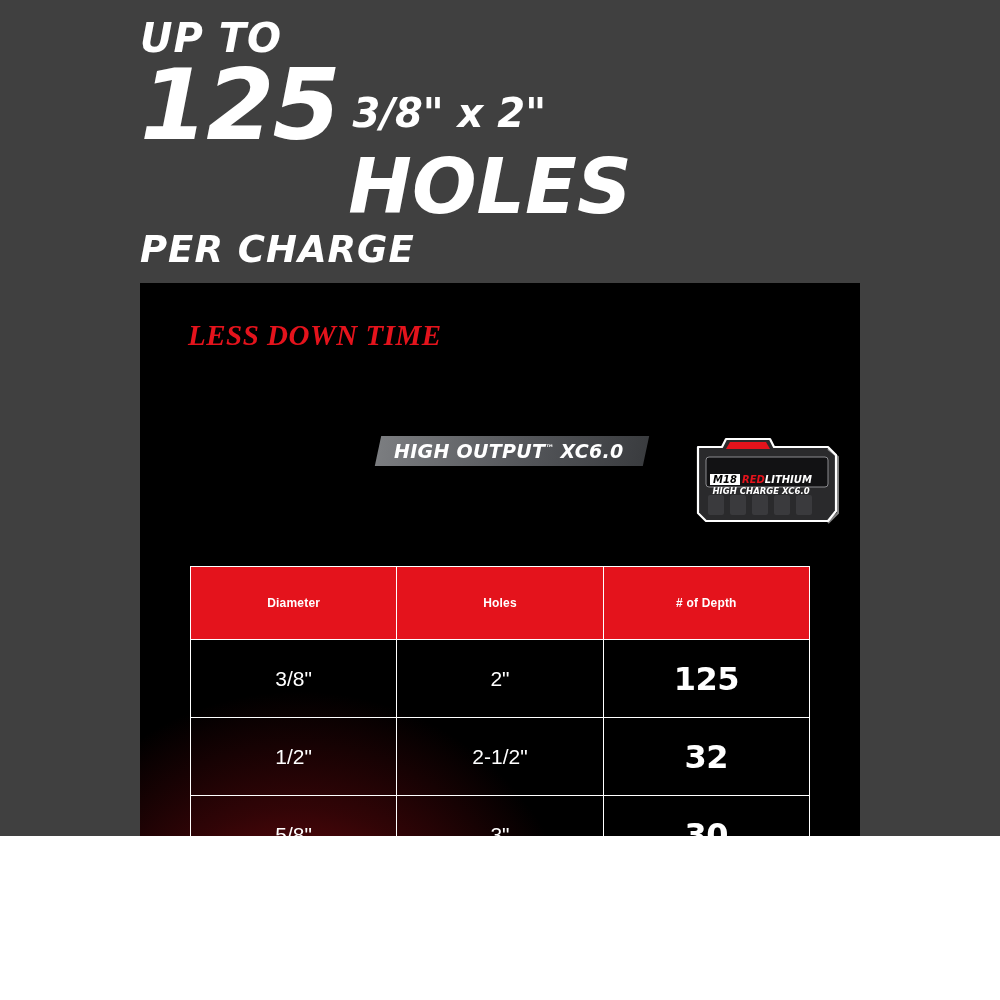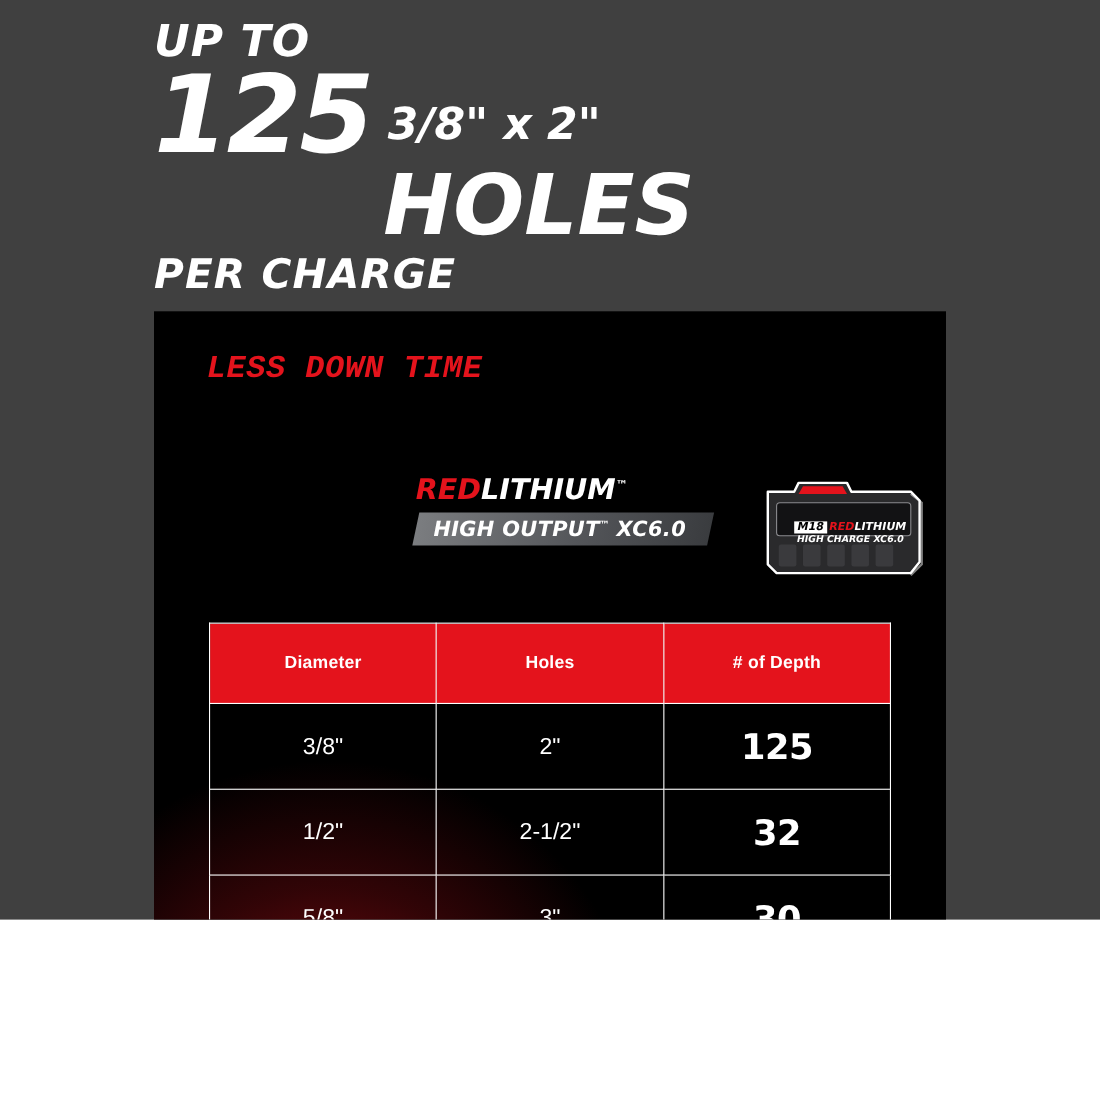--- a/index.html
+++ b/index.html
@@ -103,21 +103,21 @@
     bottom: 0;
     width: 100%;
     height: 430px;
     background: radial-gradient(ellipse 55% 90% at 22% 100%, rgba(150,12,18,0.95) 0%, rgba(90,8,12,0.55) 42%, rgba(0,0,0,0) 72%);
     pointer-events: none;
   }
   .panel-title {
     position: absolute;
     left: 48px;
     top: 36px;
-    font-family: Liberation Mono, monospace;
+    font-family: Liberation Serif, serif;
     font-weight: bold;
     font-style: italic;
     font-size: 29px;
     letter-spacing: 0.5px;
     color: #e4131c;
     text-transform: uppercase;
   }
 
   
   .lockup {
@@ -182,21 +182,21 @@
   
   .battery {
     position: absolute;
     left: 300px;
     top: -2px;
     width: 180px;
     height: 110px;
   }
   .batt-label {
     position: absolute;
-    left: 36px;
+    left: 24px;
     top: 45px;
     width: 118px;
     text-align: center;
     font-family: "DejaVu Sans", sans-serif;
     font-weight: bold;
     font-style: italic;
     line-height: 1.15;
     pointer-events: none;
   }
   .batt-l1 { font-size: 10px; white-space: nowrap; }
@@ -226,21 +226,21 @@
   }
   .table th, .table td {
     border: 1px solid #ffffff;
     text-align: center;
     color: #ffffff;
     font-family: "Liberation Sans", sans-serif;
   }
   .table thead th {
     background: #e4131c;
     font-weight: bold;
-    font-size: 16px;
+    font-size: 12px;
     height: 70px;
     letter-spacing: 0.2px;
   }
   .table tbody td {
     height: 75px;
     font-size: 21px;
     font-weight: normal;
   }
   .table tbody td.count {
     font-weight: bold;
@@ -264,23 +264,20 @@
     <div class="hl-per">PER CHARGE</div>
   </div>
 
   <div class="panel">
     <div class="panel-glow"></div>
 
     <div class="panel-title">LESS DOWN TIME</div>
 
     <div class="lockup">
       <div class="lockup-text">
-        <div class="redlithium">
-          <span class="red">RED</span><span class="lith">LITHIUM</span><span class="tm">™</span>
-        </div>
         <div class="ho-bar">
           <div class="ho-inner">
             <span>HIGH OUTPUT</span><span class="tm2">™</span><span class="xc">XC6.0</span>
           </div>
         </div>
       </div>
 
       <div class="battery">
         <svg width="180" height="110" viewBox="0 0 180 110">
           <g>

